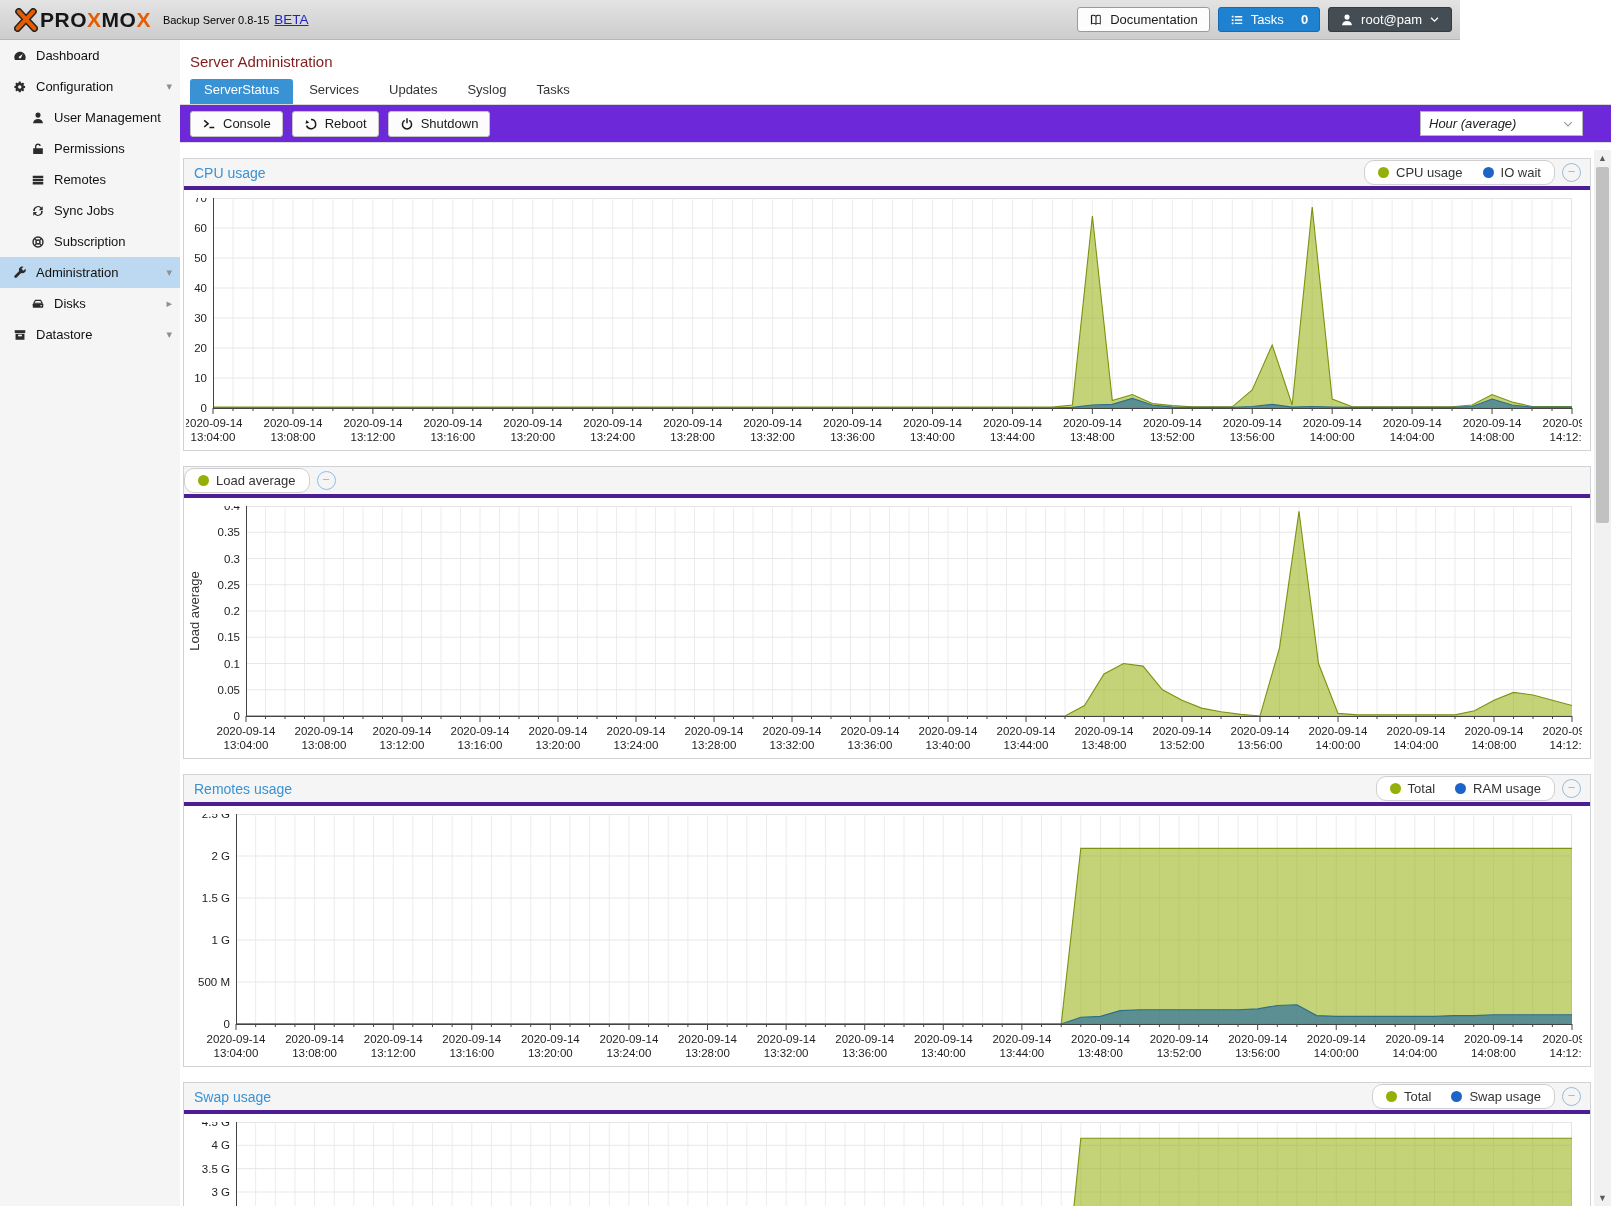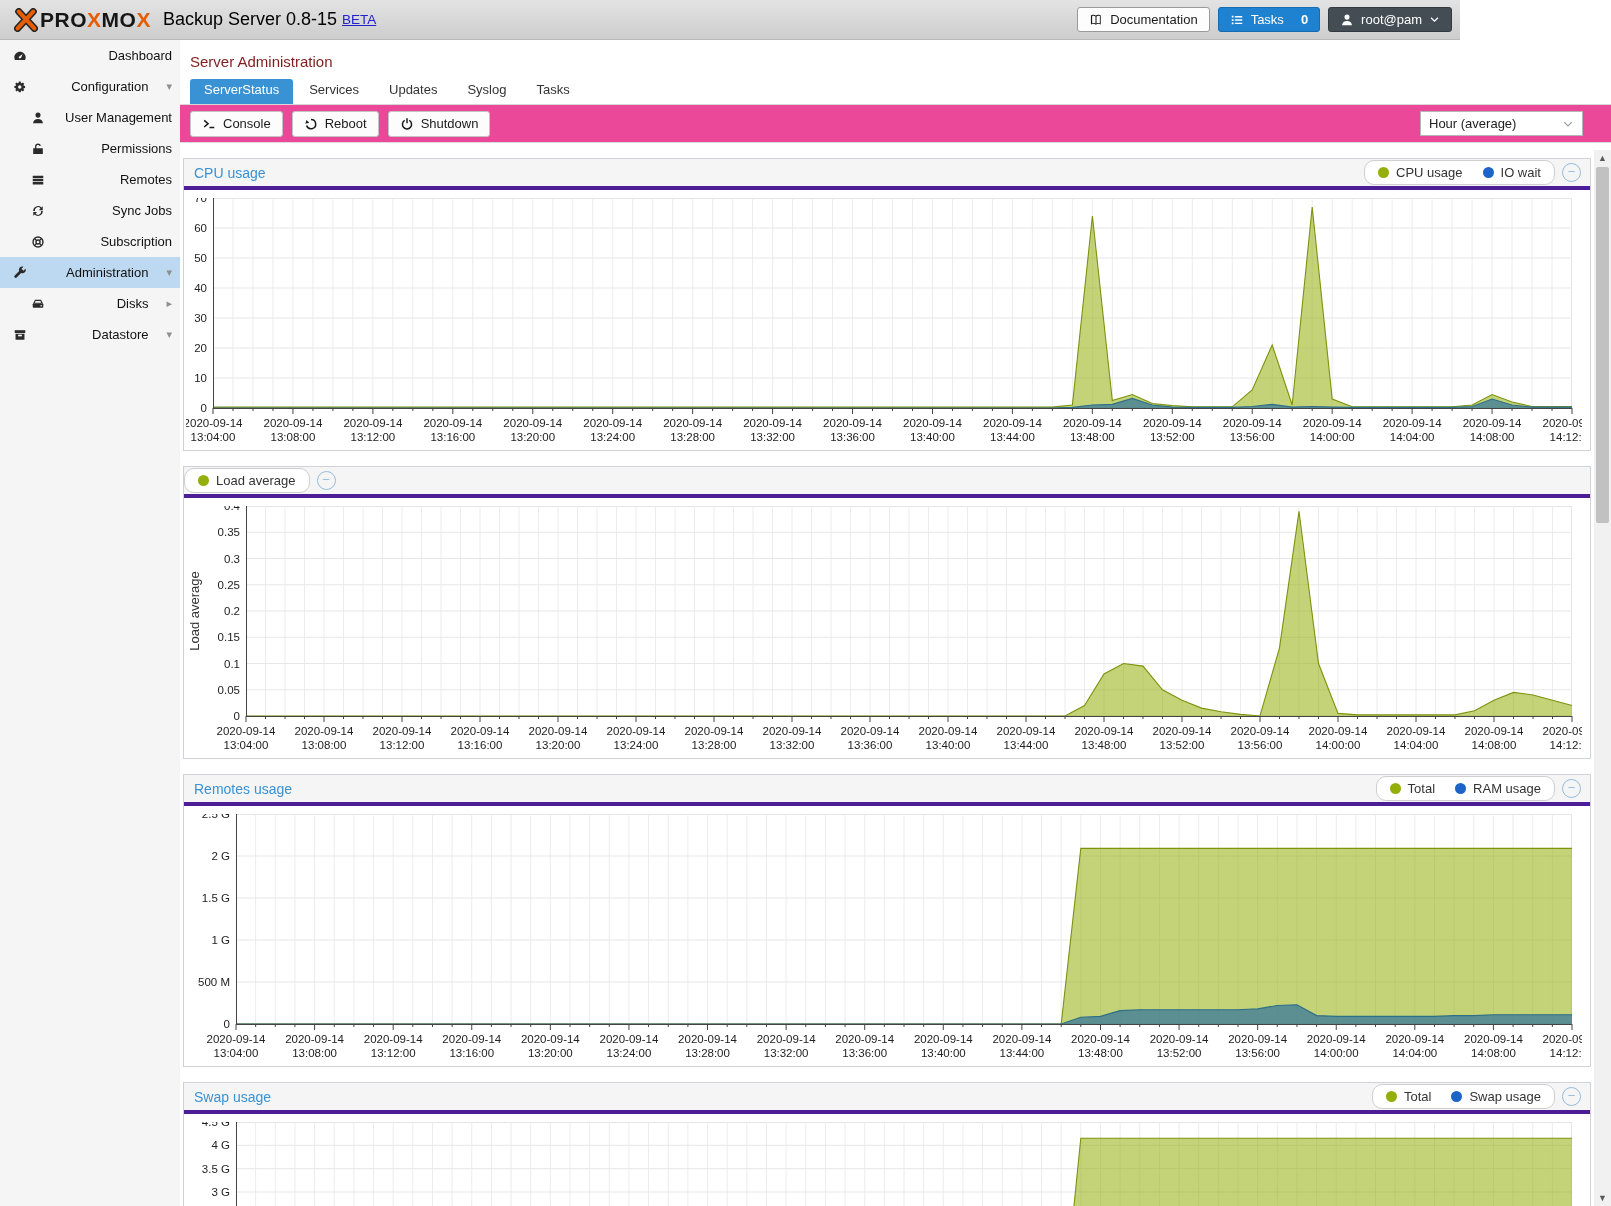--- a/index.html
+++ b/index.html
@@ -6,59 +6,59 @@
   html,body { width:1611px; height:1206px; overflow:hidden; background:#fff;
     font-family:"Liberation Sans","DejaVu Sans",sans-serif; font-size:13px; color:#222; }
 
   
   .topbar { position:absolute; top:0; left:0; width:1460px; height:40px;
     background:linear-gradient(#e3e3e3,#cdcdcd); border-bottom:1px solid #b8b8b8;
     display:flex; align-items:center; padding:0 8px; }
   .logo { display:flex; align-items:center; gap:2px; margin-left:6px; }
   .logo-letters { font-weight:bold; font-size:21px; letter-spacing:.5px; color:#161616; }
   .logo-letters .ox { color:#e65c00; }
-  .product-name { margin-left:12px; font-size:18px; color:#000; }
+  .product-name { margin-left:12px; font-size:11px; color:#000; }
   .beta-link { margin-left:5px; color:#2222cc; text-decoration:underline; font-size:13.5px; cursor:pointer; }
   .topbar-spacer { flex:1; }
   .tb-btn { height:25px; display:flex; align-items:center; gap:7px; padding:0 11px;
     border:1px solid #9a9a9a; border-radius:3px; font-size:13px; cursor:pointer; margin-left:8px; }
   .tb-btn.white { background:#fdfdfd; color:#1a1a1a; }
   .tb-btn.blue  { background:#1e82d0; border-color:#176bb0; color:#fff; }
   .tb-btn.dark  { background:#454d54; border-color:#33393e; color:#fff; }
   .tb-btn .count { font-weight:bold; margin-left:10px; }
   .ic { width:14px; height:14px; flex:0 0 auto; }
   .ic-16 { width:15px; height:15px; }
 
   
   .sidebar { position:absolute; top:40px; left:0; width:180px; bottom:0; background:#f5f5f5; }
-  .side-item { height:31px; display:flex; align-items:center; gap:18px; padding:0 8px 0 13px;
-    font-size:13px; color:#111; cursor:pointer;text-align:right; }
+  .side-item { height:31px; display:flex; align-items:center; gap:9px; padding:0 8px 0 13px;
+    font-size:13px; color:#111; cursor:pointer; }
   .side-item .lbl { flex:1; }
   .side-item.sub { padding-left:31px; }
   .side-item.selected { background:#bdd9f1; }
   .caret { color:#8f8f8f; font-size:11px; }
   .side-item svg { color:#2b2b2b; }
 
   
   .main { position:absolute; top:40px; left:180px; right:0; bottom:0; background:#fff; }
   .page-head { padding:13px 10px 9px 10px; color:#7f1d1d; font-size:15px; }
   .tabbar { display:flex; padding:0 10px; border-bottom:1px solid #d8d8d8; }
   .tab { padding:3px 14px 7px 14px; font-size:13px; color:#333; cursor:pointer;
     border-radius:3px 3px 0 0; margin-right:2px; }
   .tab.active { background:#3892d4; color:#fff; }
-  .toolbar { height:38px; background:#ec4899; border-bottom:1px solid #dcdcdc;
+  .toolbar { height:38px; background:#6d28d9; border-bottom:1px solid #dcdcdc;
     display:flex; align-items:center; padding:0 10px; }
   .tool-btn { height:26px; display:flex; align-items:center; gap:7px; padding:0 11px;
     background:#fcfcfc; border:1px solid #c3c3c3; border-radius:3px; margin-right:9px;
     font-size:13px; color:#1a1a1a; cursor:pointer; }
   .toolbar-spacer { flex:1; }
   .timeframe-select { width:163px; height:25px; background:#fff; border:1px solid #b5b5b5;
     display:flex; align-items:center; padding:0 8px; font-size:13px; color:#222;
     margin-right:18px; cursor:pointer; }
-  .timeframe-select .lbl { flex:1; }
+  .timeframe-select .lbl { flex:1;font-style:italic; }
   .timeframe-select svg { color:#9a9a9a; }
 
   
   .content { position:absolute; top:110px; left:0; right:20px; bottom:0;
     overflow:hidden; padding:8px 0 0 3px; }
   .panel { border:1px solid #cfd2d6; background:#fff; margin-bottom:15px; }
   .panel-hd { height:31px; display:flex; align-items:center; background:#f5f5f5;
     border-bottom:4px solid #4c1d95; }
   .panel-title { flex:1; padding-left:10px; color:#3892d4; font-size:14px; }
   .legend-pill { display:flex; align-items:center; gap:20px; background:#fff;

